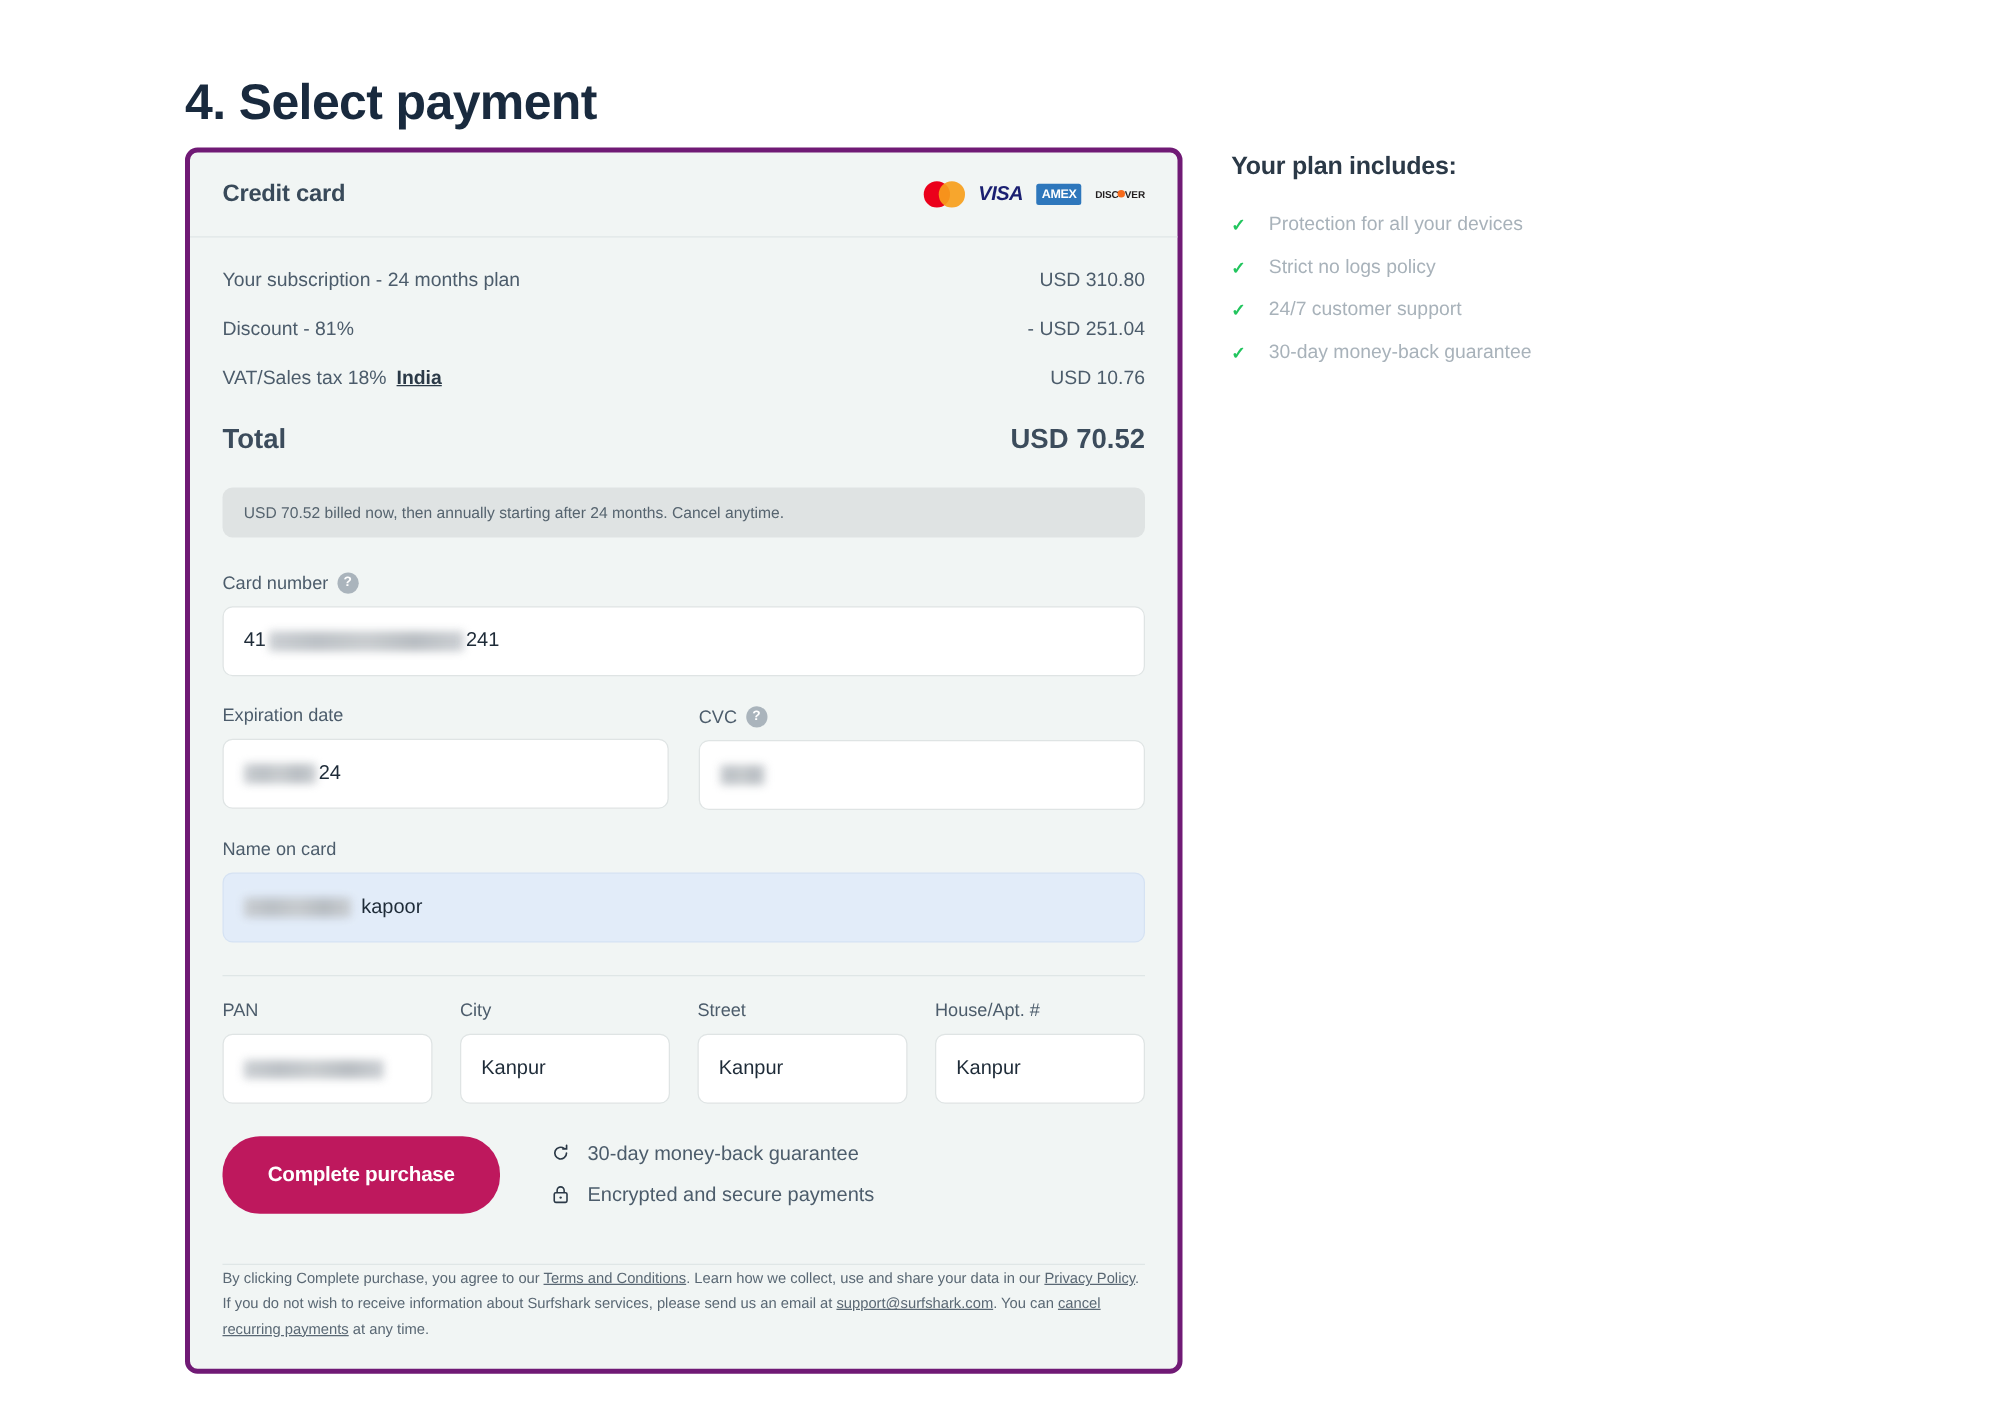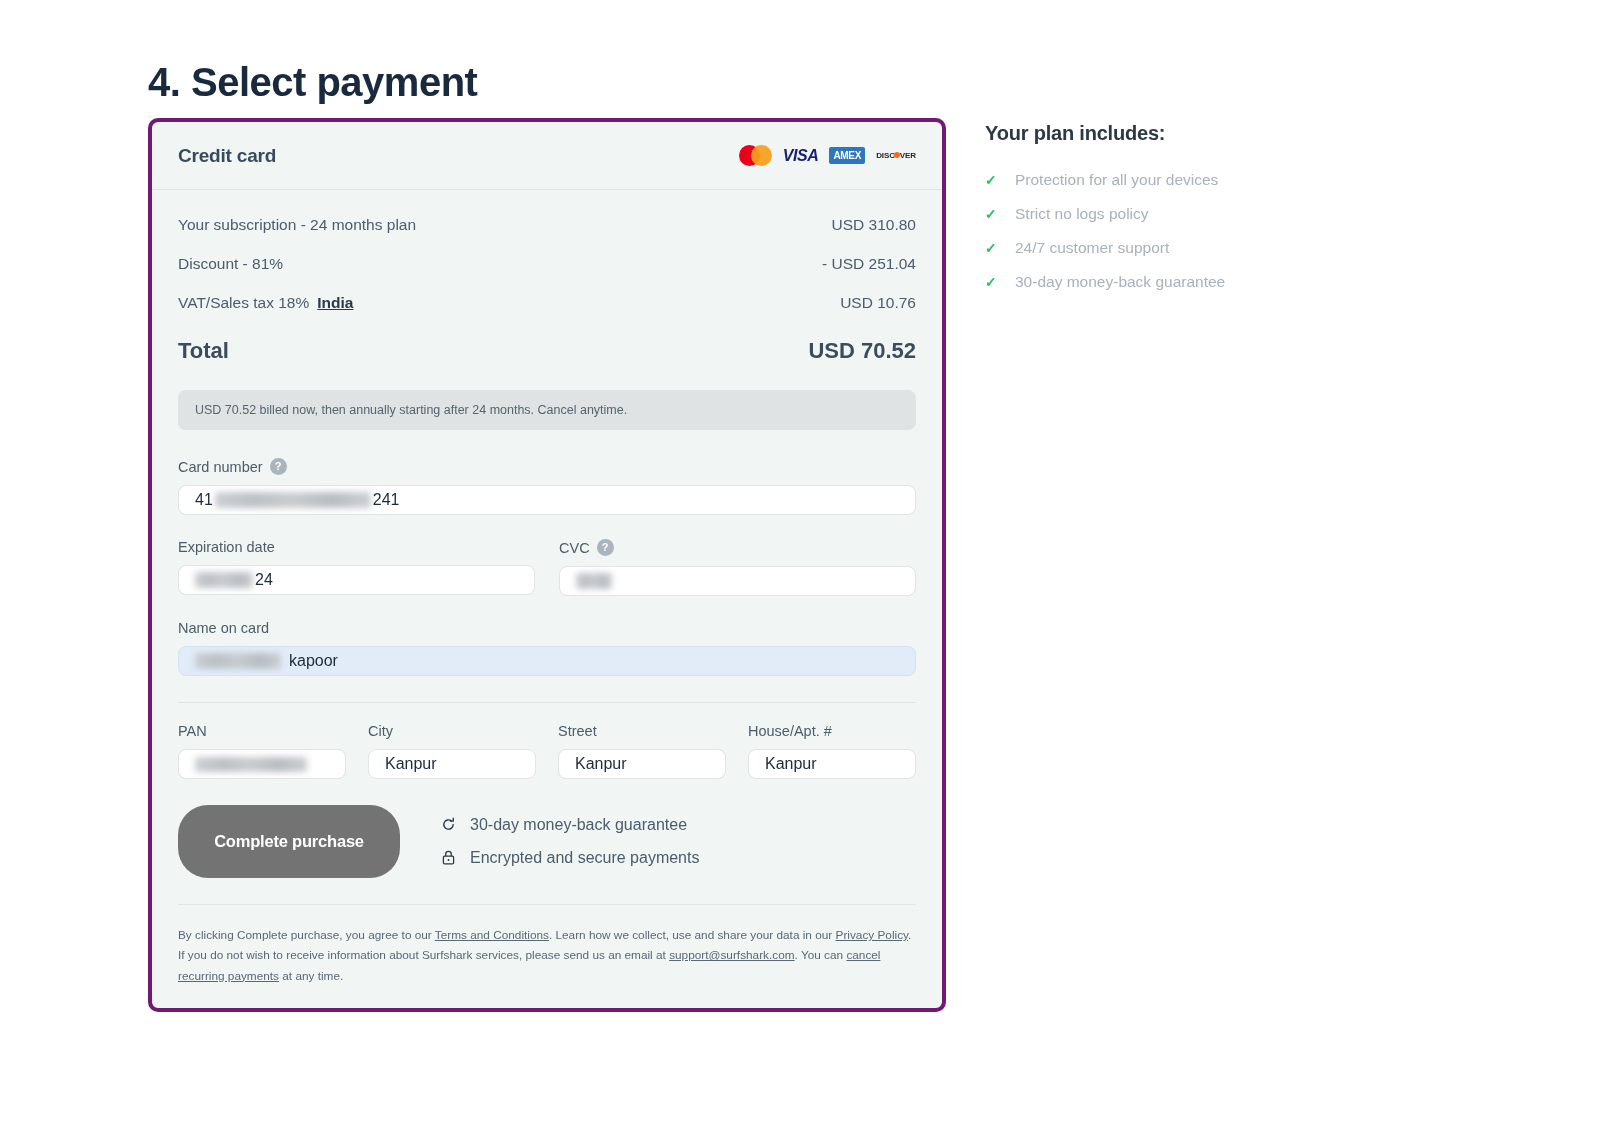--- a/index.html
+++ b/index.html
@@ -162,21 +162,21 @@
     font-weight: bold;
     display: inline-flex;
     align-items: center;
     justify-content: center;
     line-height: 1;
   }
   .input-box {
     background: #ffffff;
     border: 1px solid #dfe4e4;
     border-radius: 8px;
-    height: 30px;
+    height: 56px;
     display: flex;
     align-items: center;
     padding: 0 16px;
     box-sizing: border-box;
     font-size: 16px;
     color: #1e2b38;
     overflow: hidden;
   }
   .input-box.filled-blue {
     background: #e2ecf9;
@@ -218,44 +218,43 @@
   .row4 { display: flex; gap: 22px; }
   .row4 > div { flex: 1; }
   
   .cta-area {
     display: flex;
     align-items: center;
     gap: 40px;
     margin-top: 26px;
   }
   .cta-btn {
-    background: #737373;
+    background: #be185d;
     color: #ffffff;
     border: none;
     border-radius: 30px;
-    height: 73px;
+    height: 62px;
     width: 222px;
     font-size: 16.5px;
     font-weight: bold;
     font-family: "Liberation Sans", sans-serif;
     cursor: pointer;
     letter-spacing: -0.2px;
   }
   .trust-list { display: flex; flex-direction: column; gap: 14px; }
   .trust-item {
     display: flex;
     align-items: center;
     gap: 13px;
     font-size: 16px;
     color: #4c5c6b;
   }
   .trust-icon { width: 17px; height: 19px; flex: none; color: #2b3947; }
   .legal {
-    margin-top: 26px;
-    padding-top: 20px;
+    margin-top: 40px;
     border-top: 1px solid #dfe6e6;
     font-size: 11.8px;
     line-height: 1.72;
     color: #5a6874;
   }
   .legal u { text-decoration: underline; cursor: pointer; }
   
   .plan-col {
     position: absolute;
     left: 985px;

